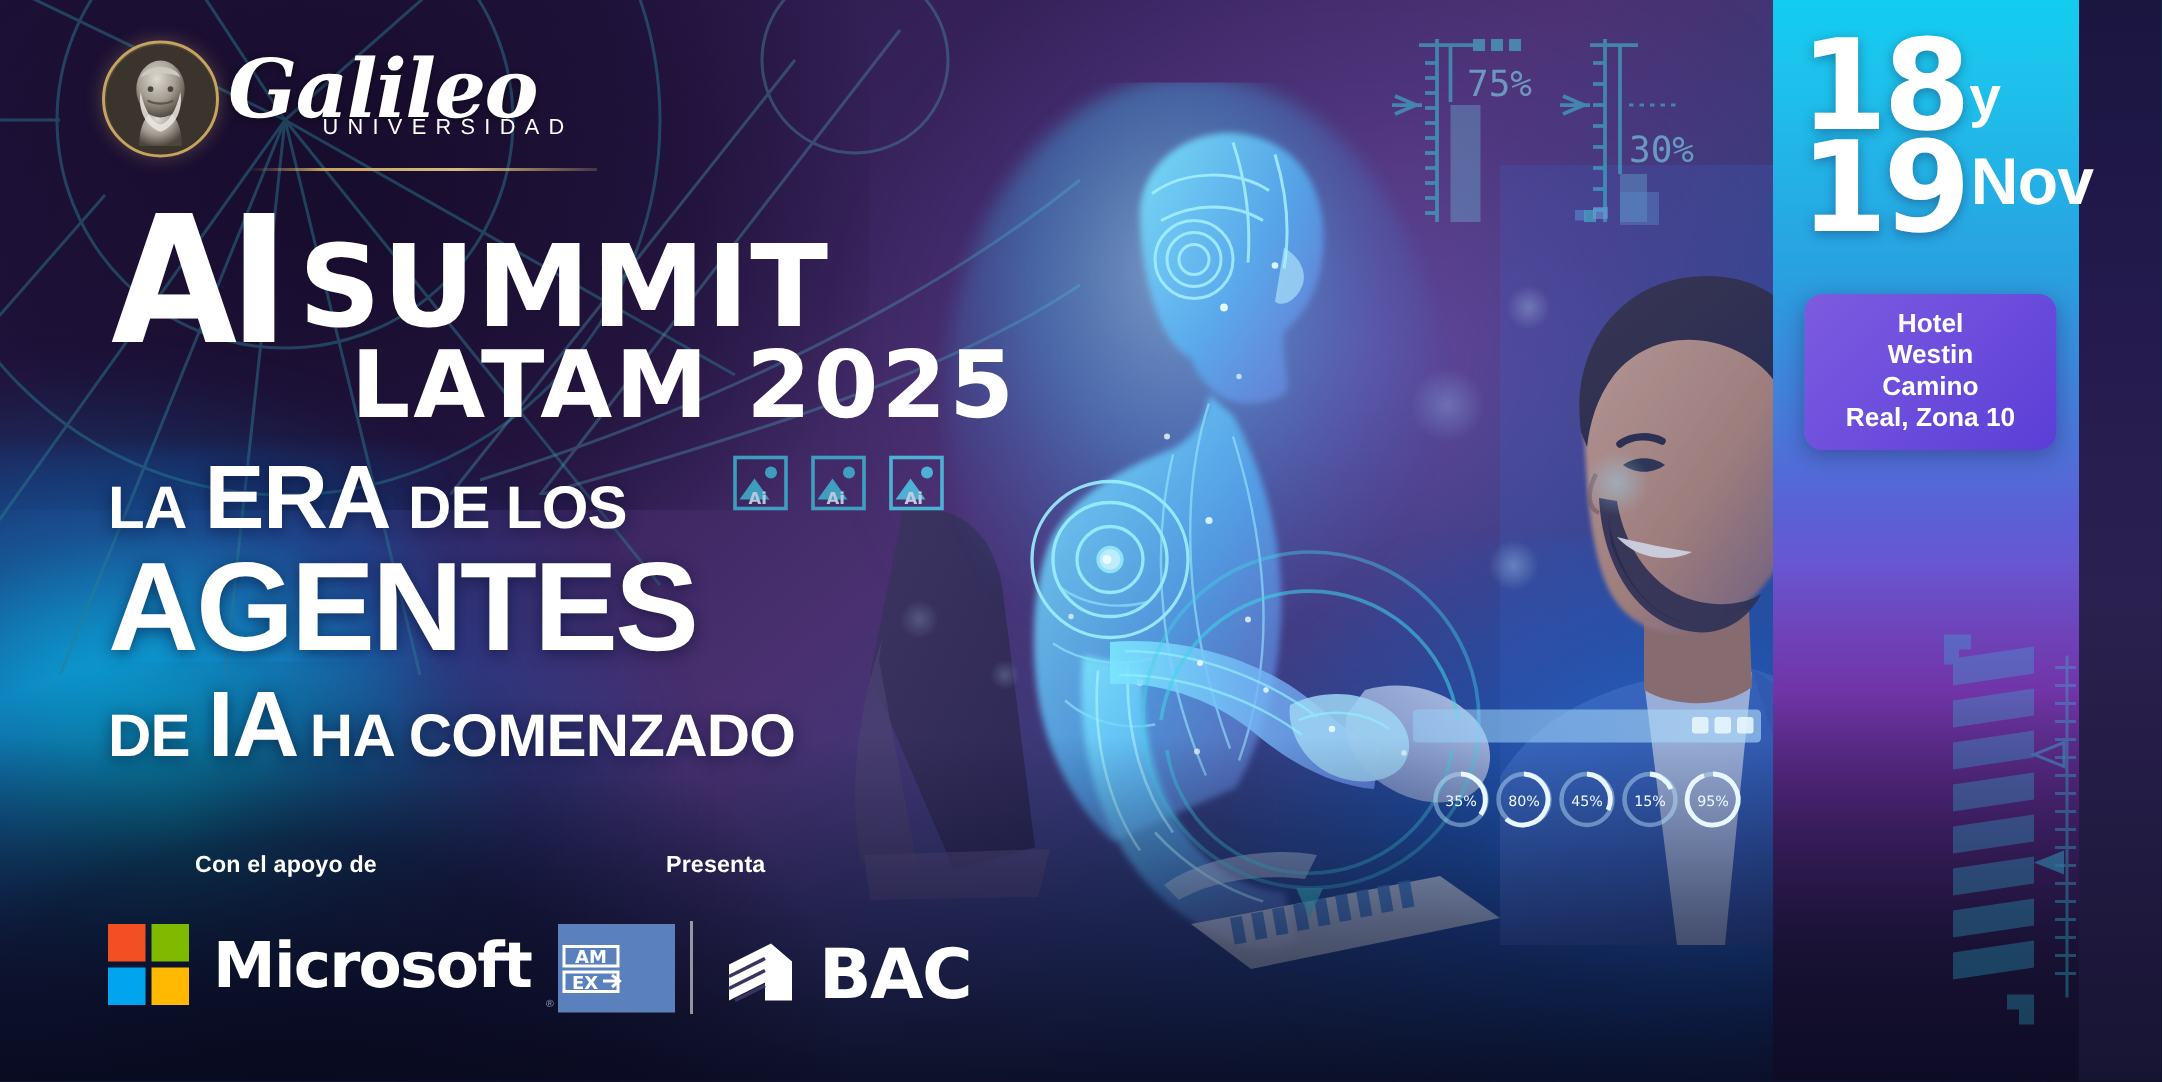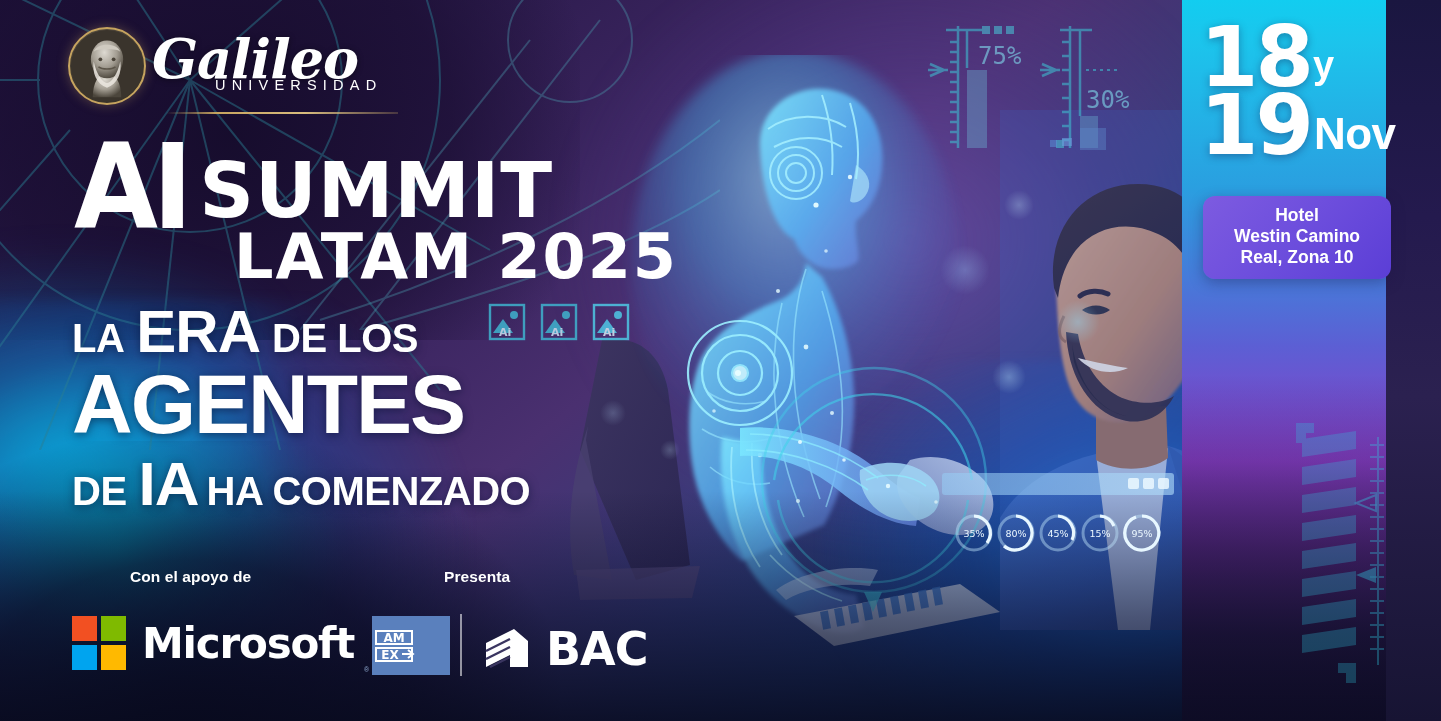--- a/index.html
+++ b/index.html
@@ -167,23 +167,23 @@
     background:linear-gradient(to bottom,#1a1640 0%, #241a4e 30%, #2b2150 55%, #171433 100%);
   }
   .dates{ position:absolute; left:1200px; top:20px; width:215px; color:#fff; }
   .drow{ display:flex; align-items:flex-end; }
   .dnum{
     font-family:"DejaVu Sans", sans-serif;
     font-size:84px; line-height:74px; font-weight:700; letter-spacing:-3px;
     text-shadow:0 2px 8px rgba(20,10,60,.35);
   }
   .dsm{ font-size:38px; font-weight:700; line-height:46px; margin-left:2px; margin-bottom:6px; }
-  .dmon{ font-size:44px; font-weight:700; line-height:48px; margin-left:3px; margin-bottom:4px; letter-spacing:-.5px;}
+  .dmon{ font-size:44px; font-weight:700; line-height:48px; margin-left:3px; margin-bottom:16px; letter-spacing:-.5px;}
   .venue{
-    position:absolute; left:1203px; top:196px; width:188px;
+    position:absolute; left:1203px; top:196px; width:168px;
     background:linear-gradient(135deg,#7d5be0 0%, #6e4fdd 45%, #5b3ed6 100%);
     border-radius:12px; padding:9px 23px 11px;
     text-align:center; color:#fff; font-size:17.5px; font-weight:700; line-height:21px;
     box-shadow:0 4px 14px rgba(30,16,70,.35);
   }
   .gauge-wrap{ position:absolute; left:910px; top:8px; width:270px; height:150px; opacity:.62; }
   .ai-icons{ position:absolute; left:488px; top:303px; display:flex; gap:14px; opacity:.78; }
   .ai-ic{ width:38px; height:38px; }
   .rt-decor{ position:absolute; left:1290px; top:415px; width:110px; height:290px; opacity:.55; }
   .circ-gauges{ position:absolute; left:950px; top:510px; width:216px; height:46px; }

